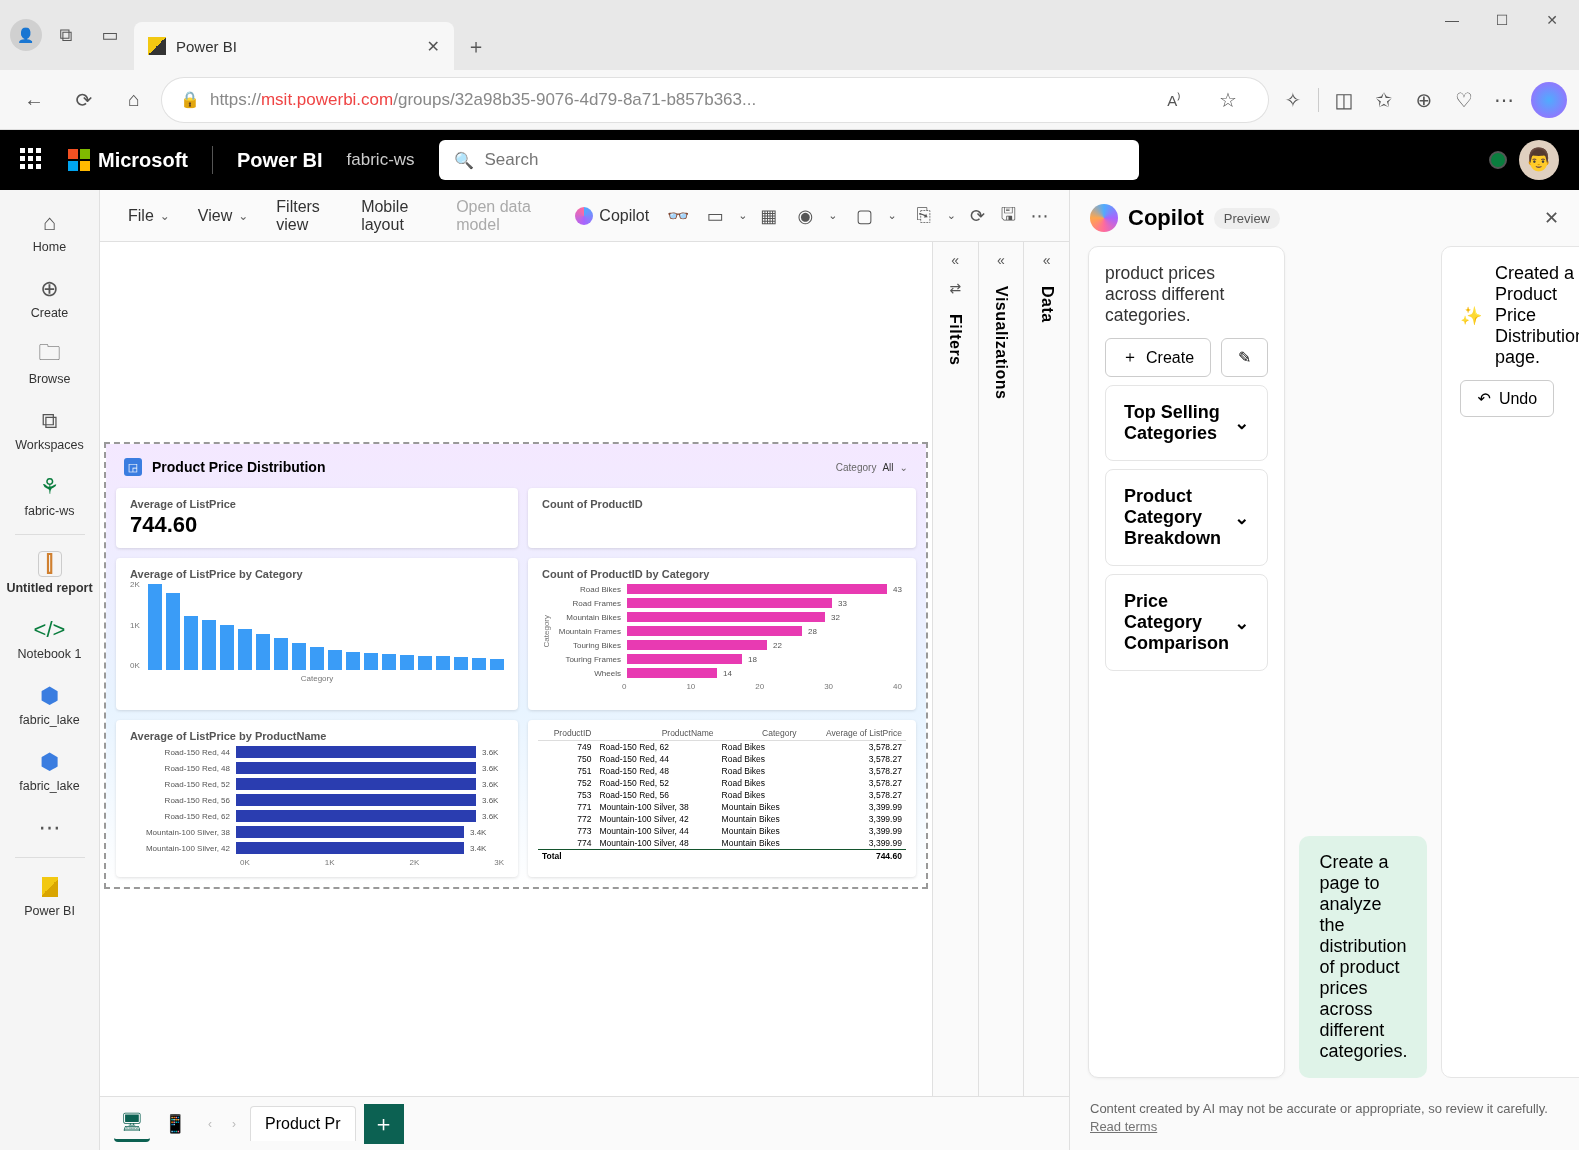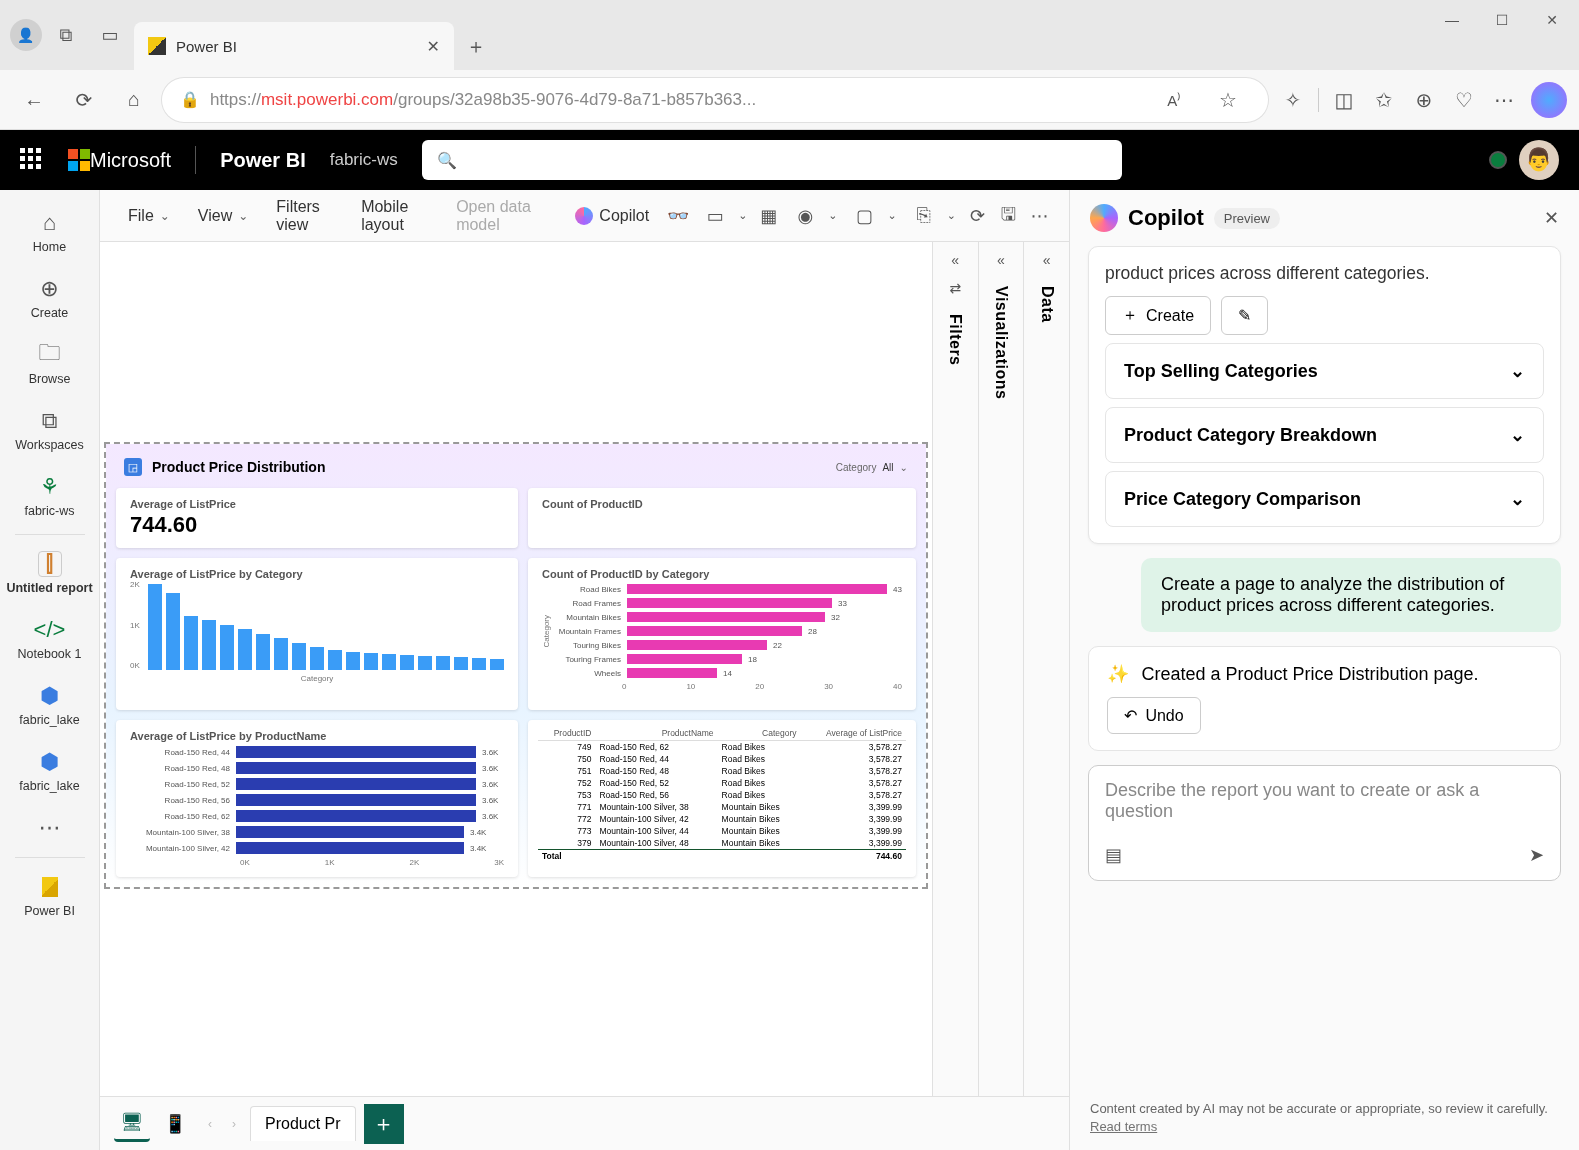--- a/index.html
+++ b/index.html
@@ -26,21 +26,21 @@
 .url-text .host { color: #ef4444; }
 .url-text .path { color: #888; }
 .addr-icons { display: flex; gap: 2px; align-items: center; }
 .addr-icons .addr-btn { width: 38px; }
 .copilot-badge { width: 36px; height: 36px; border-radius: 50%; background: radial-gradient(circle, #4facfe, #a864fd); margin-left: 6px; }
 
 
 .top-nav { background: #000; height: 60px; display: flex; align-items: center; padding: 0 20px; gap: 24px; color: #fff; }
 .waffle { width: 24px; height: 24px; display: grid; grid-template-columns: repeat(3, 5px); grid-template-rows: repeat(3, 5px); gap: 3px; }
 .waffle span { background: #fff; }
-.ms-logo { display: flex; align-items: center; font-size: 20px; font-weight: 400; }
+.ms-logo { display: flex; align-items: center; gap: 8px; font-size: 20px; font-weight: 700; }
 .ms-logo-sq { width: 22px; height: 22px; display: grid; grid-template-columns: 1fr 1fr; grid-template-rows: 1fr 1fr; gap: 2px; }
 .ms-logo-sq span:nth-child(1){background:#f25022;} .ms-logo-sq span:nth-child(2){background:#7fba00;} .ms-logo-sq span:nth-child(3){background:#00a4ef;} .ms-logo-sq span:nth-child(4){background:#ffb900;}
 .brand-sep { width: 1px; height: 28px; background: #555; }
 .brand-txt { font-size: 20px; font-weight: 600; }
 .ws-name { font-size: 17px; color: #ccc; }
 .search-bar { flex: 1; max-width: 700px; background: #fff; border-radius: 6px; height: 40px; display: flex; align-items: center; padding: 0 16px; gap: 10px; }
 .search-bar input { border: none; outline: none; font-size: 17px; flex: 1; background: transparent; }
 .nav-right { margin-left: auto; display: flex; align-items: center; gap: 12px; }
 .status-dot { width: 18px; height: 18px; border-radius: 50%; background: #0a7d3e; border: 2px solid #555; }
 .user-avatar { width: 40px; height: 40px; border-radius: 50%; background: #e0d0c0; overflow: hidden; display:flex;align-items:center;justify-content:center;font-size:22px; }
@@ -110,21 +110,21 @@
 .collapsed-panel .vlabel { writing-mode: vertical-rl; font-size: 16px; font-weight: 600; padding-top: 6px; letter-spacing: 0.5px; }
 
 
 .copilot-panel { width: 510px; border-left: 1px solid #e0e0e0; display: flex; flex-direction: column; background: #fafafa; }
 .copilot-header { display: flex; align-items: center; gap: 10px; padding: 14px 20px; }
 .copilot-logo { width: 28px; height: 28px; border-radius: 50%; background: conic-gradient(#4facfe, #a864fd, #ff6b9d, #ffa64d, #4facfe); }
 .copilot-title { font-size: 22px; font-weight: 700; }
 .preview-badge { background: #eee; border-radius: 12px; padding: 3px 10px; font-size: 13px; color: #555; }
 .copilot-close { margin-left: auto; font-size: 18px; cursor: pointer; color: #555; }
 
-.copilot-body { flex: 1; overflow-y: auto; padding: 0 18px 12px 18px; display: flex; flex-direction: column; gap: 14px; }
+.copilot-body { flex: 1; overflow-y: auto; padding: 0 18px 12px 18px; display: flex; flex-direction: row; gap: 14px; }
 .suggest-card { background: #fff; border: 1px solid #e5e5e5; border-radius: 10px; padding: 16px; box-shadow: 0 1px 3px rgba(0,0,0,0.05); }
 .suggest-text { font-size: 17.5px; color: #333; margin-bottom: 12px; }
 .suggest-actions { display: flex; gap: 10px; }
 .pill-btn { border: 1px solid #ccc; background: #fff; border-radius: 6px; padding: 8px 16px; font-size: 16px; display: flex; align-items: center; gap: 8px; cursor: pointer; }
 .accordion-item { background: #fff; border: 1px solid #e5e5e5; border-radius: 8px; padding: 16px 18px; display: flex; align-items: center; justify-content: space-between; font-size: 18px; font-weight: 600; cursor: pointer; margin-top: 8px; }
 .user-msg { align-self: flex-end; background: #dff3e8; border-radius: 10px; padding: 16px 20px; font-size: 18px; max-width: 420px; }
 .created-card { background: #fff; border: 1px solid #e5e5e5; border-radius: 10px; padding: 16px 18px; }
 .created-row { display: flex; align-items: center; gap: 12px; font-size: 18px; }
 .magic-icon { font-size: 18px; }
 
@@ -208,20 +208,21 @@
         <span></span>
         <span></span>
       </div>
     <span>Microsoft</span>
   </div>
   <div class="brand-sep"></div>
   <div class="brand-txt">Power BI</div>
   <div class="ws-name">fabric-ws</div>
   <div class="search-bar">
     <span style="color:#666;">🔍</span>
+    <input placeholder="Search" style="">
   </div>
   <div class="nav-right">
     <div class="status-dot"></div>
     <div class="user-avatar">👨</div>
   </div>
 </div>
 
 <div class="main-area">
 
   <div class="left-rail">
@@ -517,21 +518,21 @@
                         <td>Mountain Bikes</td>
                         <td class="num">3,399.99</td>
                       </tr>
                       <tr>
                         <td class="num">773</td>
                         <td>Mountain-100 Silver, 44</td>
                         <td>Mountain Bikes</td>
                         <td class="num">3,399.99</td>
                       </tr>
                       <tr>
-                        <td class="num">379</td>
+                        <td class="num">774</td>
                         <td>Mountain-100 Silver, 48</td>
                         <td>Mountain Bikes</td>
                         <td class="num">3,399.99</td>
                       </tr>
                       <tr class="total">
                         <td>Total</td>
                         <td></td>
                         <td></td>
                         <td class="num">744.60</td>
                       </tr>

